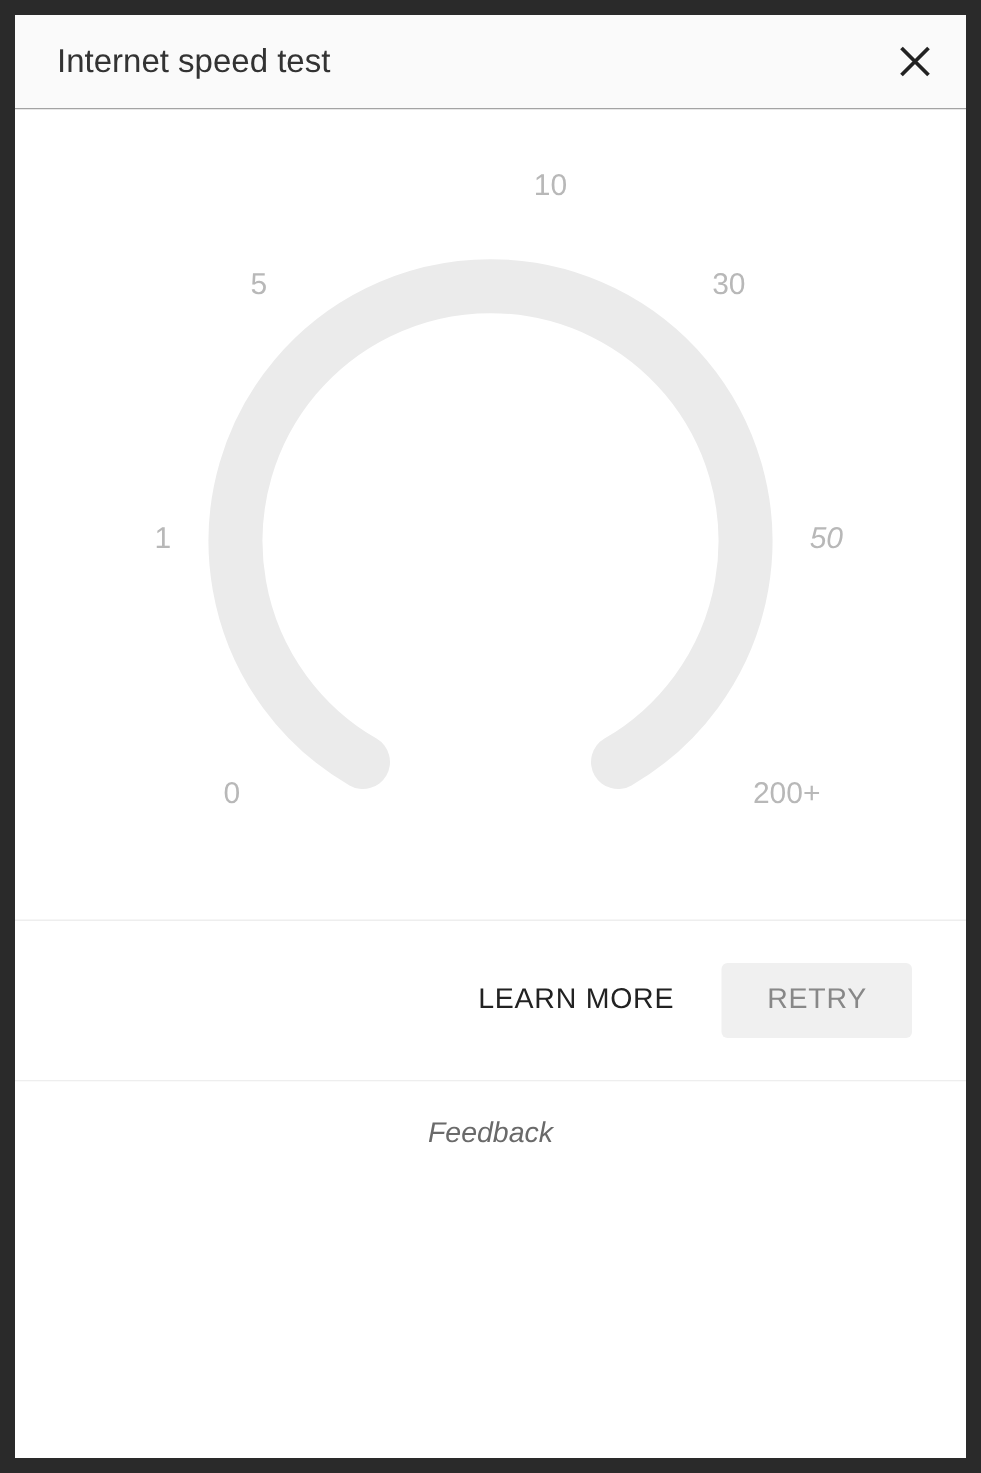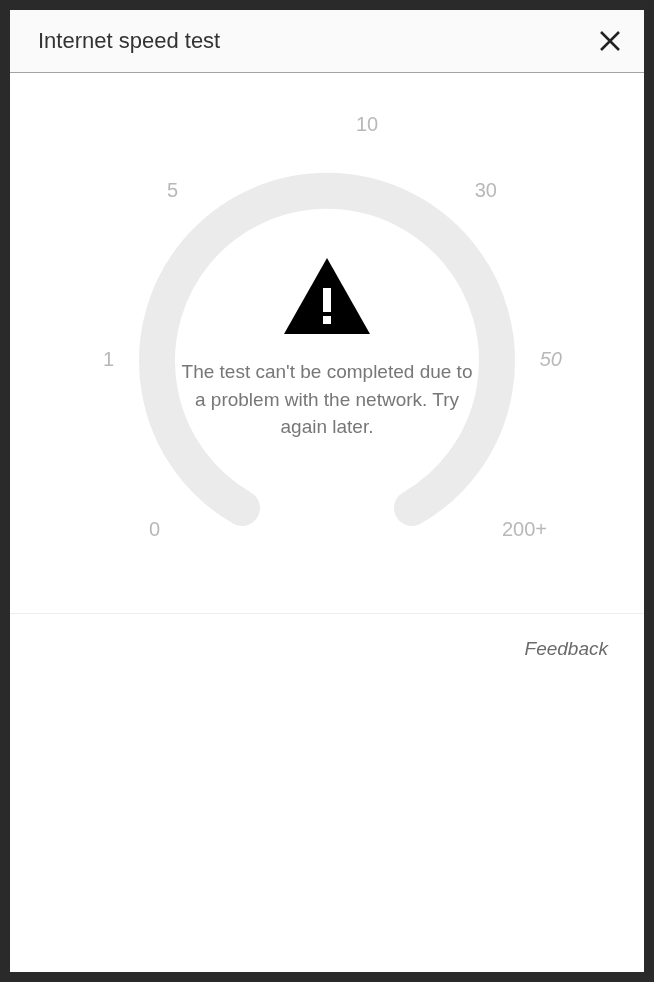--- a/index.html
+++ b/index.html
@@ -136,21 +136,21 @@
       letter-spacing: 0.5px;
       padding: 14px 30px;
       cursor: pointer;
       font-family: inherit;
     }
     
     .feedback-section {
       background: #fff;
       padding: 24px 36px;
       display: flex;
-      justify-content: flex-end;
+      justify-content: center;
       flex: 1;
     }
     
     .feedback-link {
       color: #6a6a6a;
       font-style: italic;
       font-size: 19px;
       cursor: pointer;
     }
   </style>
@@ -176,32 +176,26 @@
       </svg>
 
       <div class="gauge-label label-10">10</div>
       <div class="gauge-label label-5">5</div>
       <div class="gauge-label label-20">30</div>
       <div class="gauge-label label-1">1</div>
       <div class="gauge-label label-50">50</div>
       <div class="gauge-label label-0">0</div>
       <div class="gauge-label label-100">200+</div>
 
-      <div class="center-content">
-        <div class="warning-icon">
-          <svg width="86" height="76" viewBox="0 0 86 76">
-            <path d="M43 0 L86 76 L0 76 Z" fill="#000"></path>
-            <rect x="39" y="30" width="8" height="24" fill="#fff"></rect>
-            <rect x="39" y="58" width="8" height="8" fill="#fff"></rect>
-          </svg>
-        </div>
-        <div class="error-message">The test can't be completed due to a problem with the network. Try again later.</div>
-      </div>
 
     </div>
   </div>
 
+  <div class="actions-section">
+    <button class="learn-more-btn">LEARN MORE</button>
+    <button class="retry-btn">RETRY</button>
+  </div>
 
   <div class="feedback-section">
     <div class="feedback-link">Feedback</div>
   </div>
 
 </div>
 
 </body></html>

